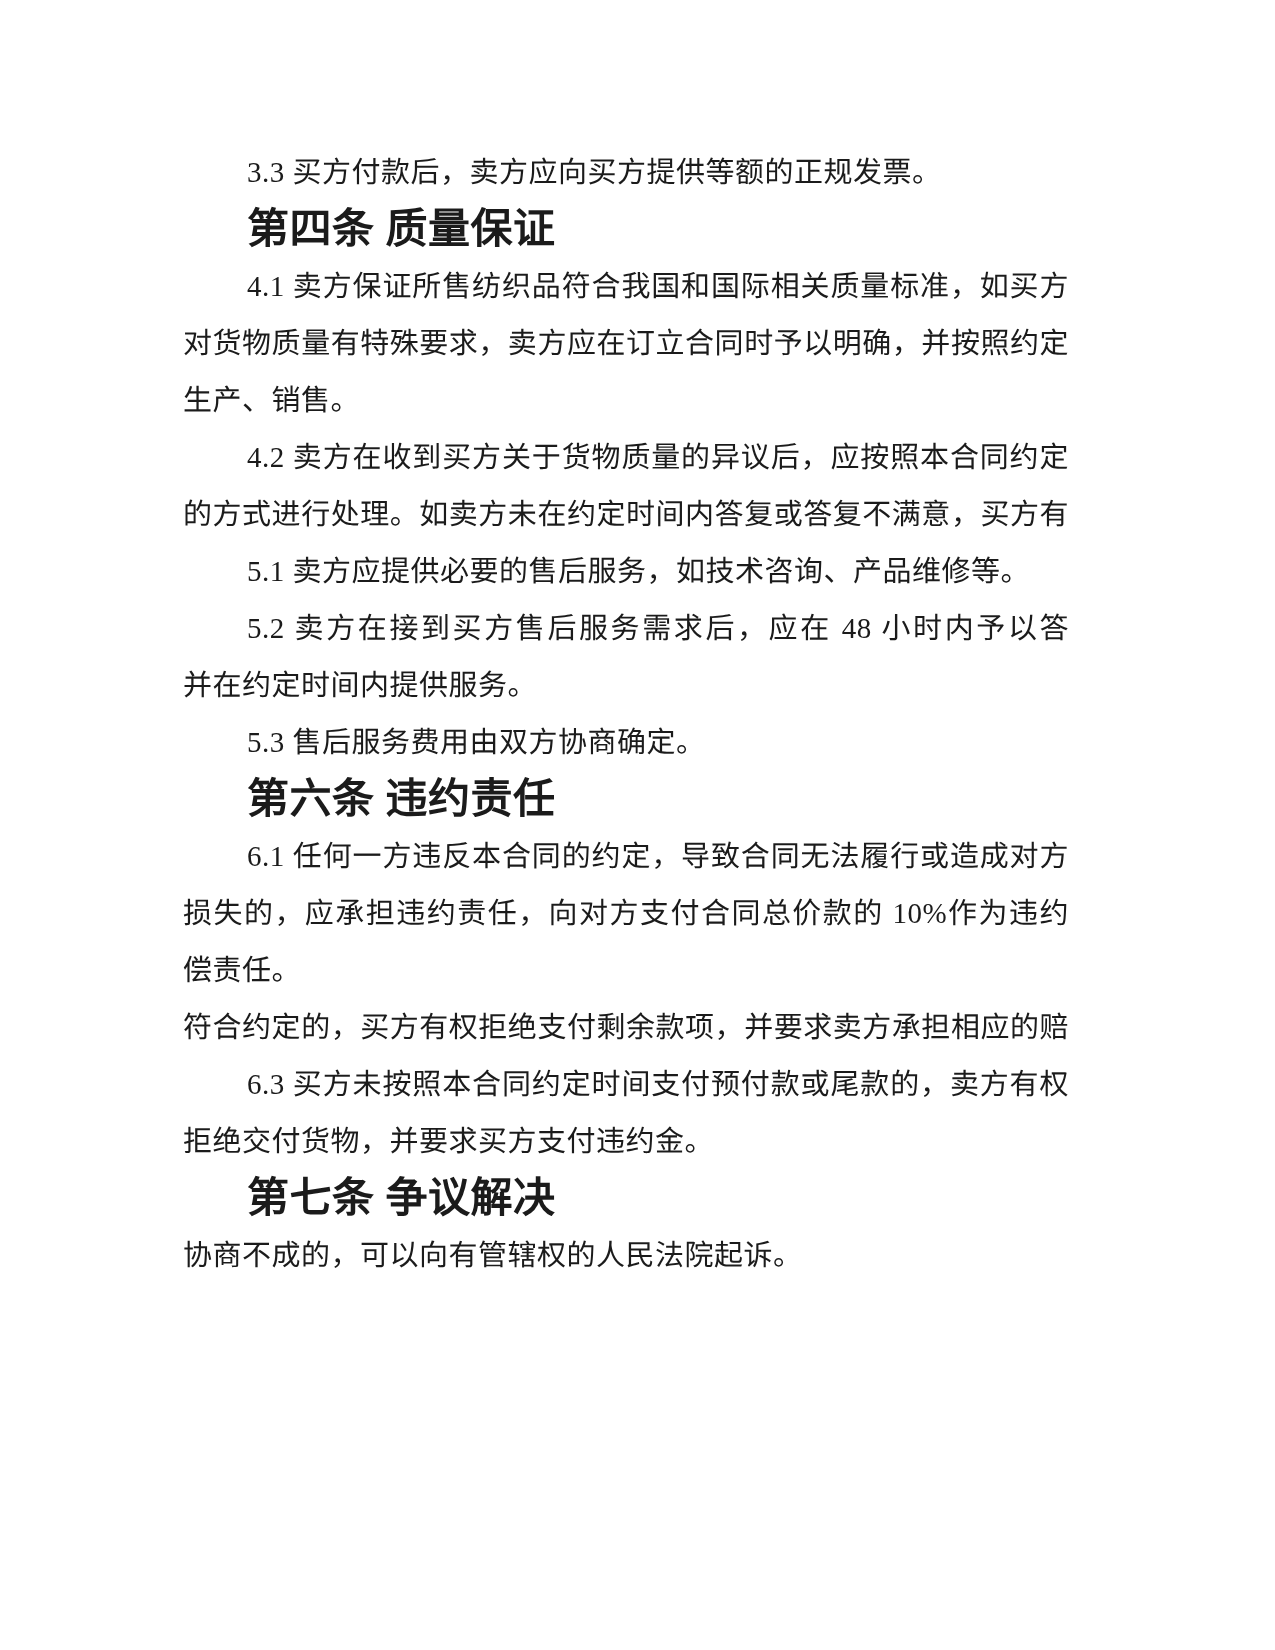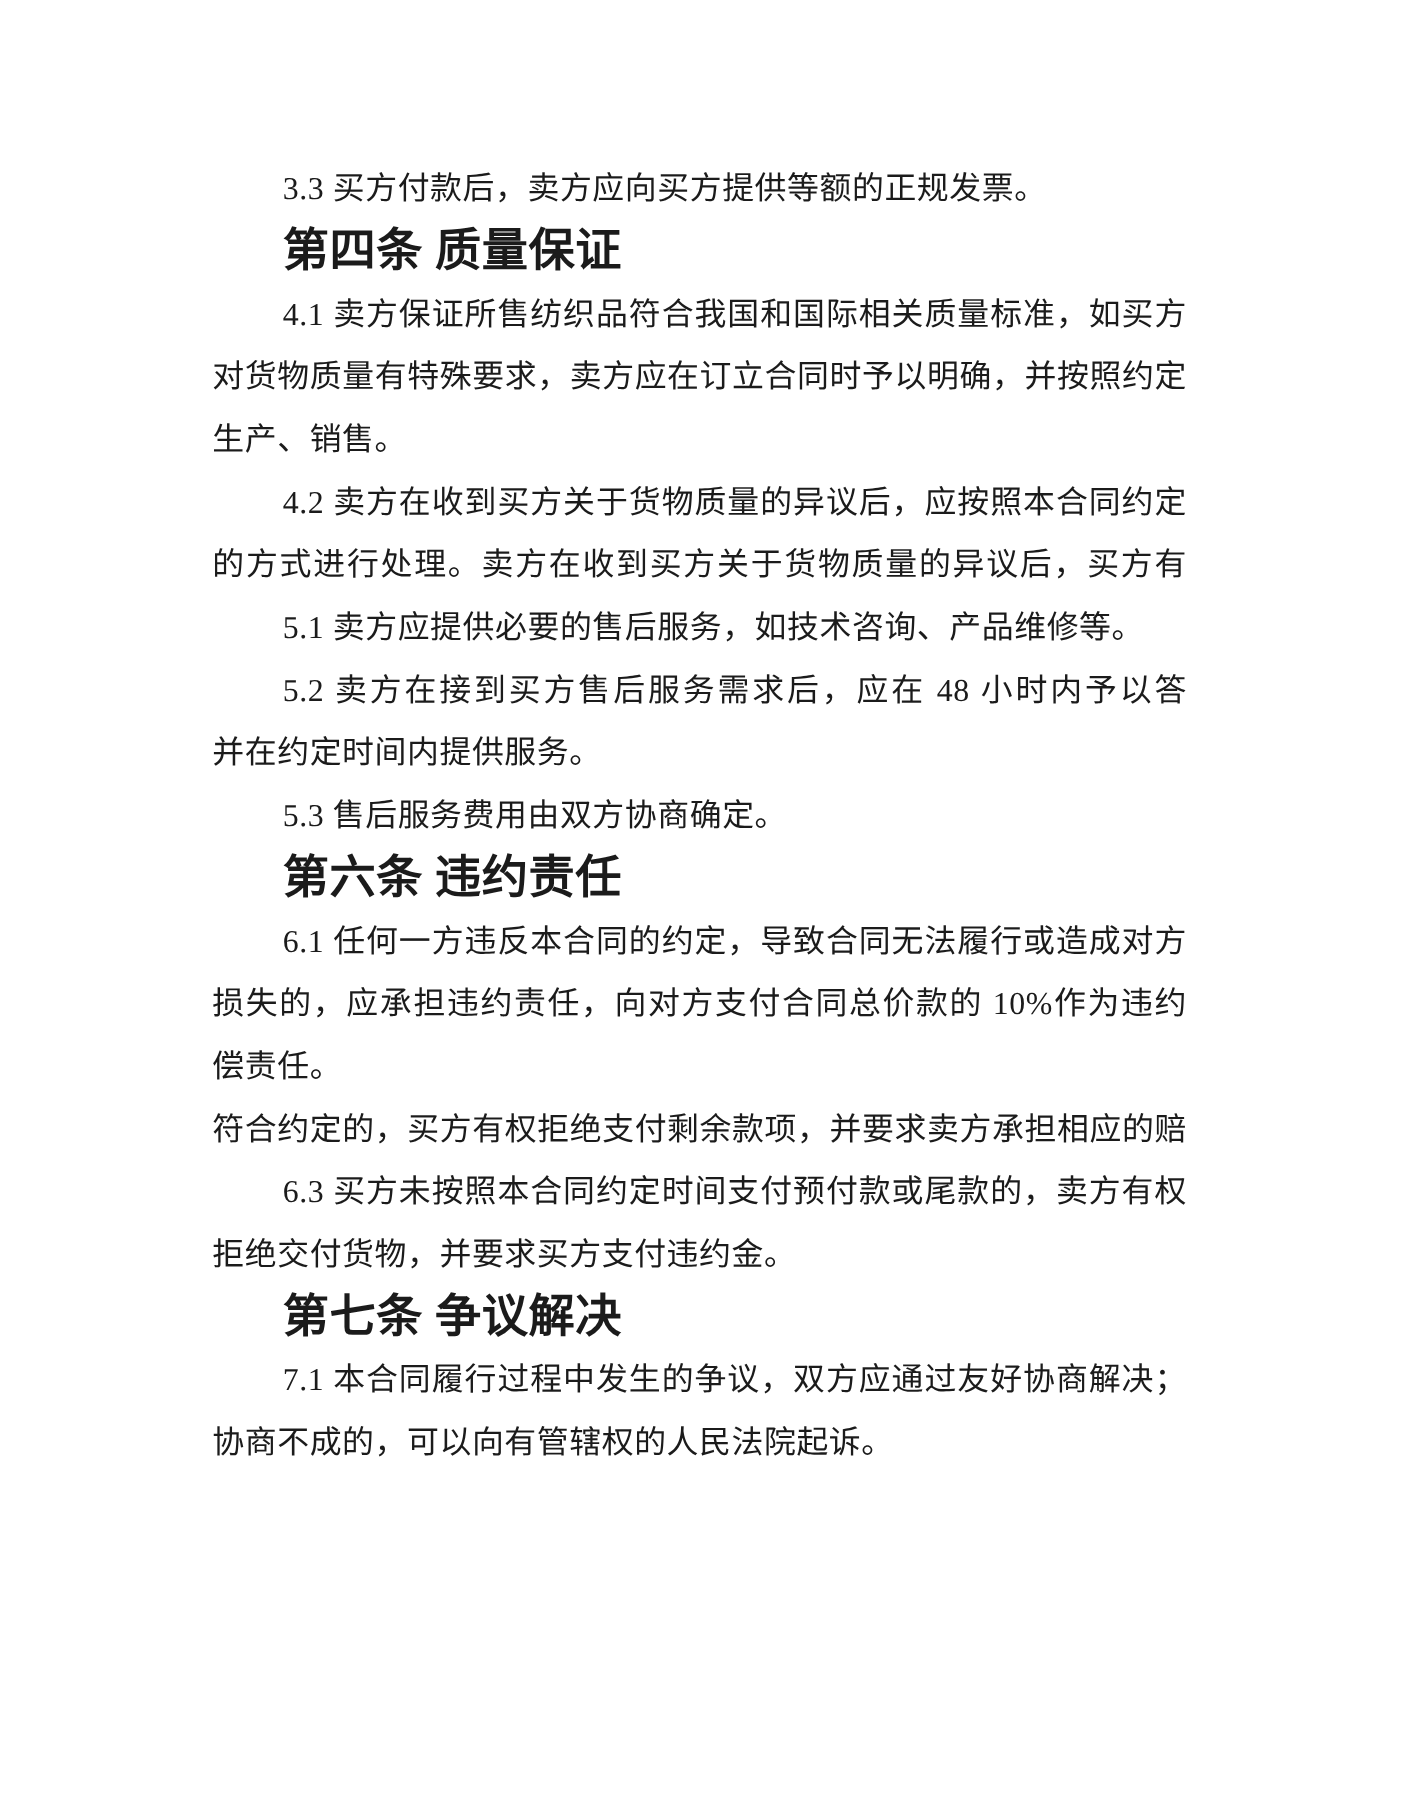--- a/index.html
+++ b/index.html
@@ -11,21 +11,21 @@
     position: relative;
     width: 1275px;
     height: 1650px;
     background: #ffffff;
     overflow: hidden;
     font-family: "Liberation Serif", "DejaVu Serif", serif;
     color: #1b1b1b;
   }
   .doc {
     position: absolute;
-    left: 193px;
+    left: 183px;
     top: 144px;
     width: 886px;
   }
   .line {
     height: 57px;
     line-height: 57px;
     font-size: 29px;
     letter-spacing: 0.5px;
   }
   
@@ -51,29 +51,28 @@
 <body>
 
 <div class="page">
   <div class="doc">
     <div class="line nw indent">3.3 买方付款后，卖方应向买方提供等额的正规发票。</div>
     <div class="line nw indent h">第四条 质量保证</div>
     <div class="line j indent">4.1 卖方保证所售纺织品符合我国和国际相关质量标准，如买方</div>
     <div class="line j">对货物质量有特殊要求，卖方应在订立合同时予以明确，并按照约定</div>
     <div class="line nw">生产、销售。</div>
     <div class="line j indent">4.2 卖方在收到买方关于货物质量的异议后，应按照本合同约定</div>
-    <div class="line j">的方式进行处理。卖方在收到买方关于货物质量的异议后，买方有</div>
+    <div class="line j">的方式进行处理。如卖方未在约定时间内答复或答复不满意，买方有</div>
     <div class="line nw indent">5.1 卖方应提供必要的售后服务，如技术咨询、产品维修等。</div>
     <div class="line j indent">5.2 卖方在接到买方售后服务需求后，应在 48 小时内予以答复，</div>
     <div class="line nw">并在约定时间内提供服务。</div>
     <div class="line nw indent">5.3 售后服务费用由双方协商确定。</div>
     <div class="line nw indent h">第六条 违约责任</div>
     <div class="line j indent">6.1 任何一方违反本合同的约定，导致合同无法履行或造成对方</div>
     <div class="line j">损失的，应承担违约责任，向对方支付合同总价款的 10%作为违约金。</div>
     <div class="line nw">偿责任。</div>
     <div class="line j">符合约定的，买方有权拒绝支付剩余款项，并要求卖方承担相应的赔</div>
     <div class="line j indent">6.3 买方未按照本合同约定时间支付预付款或尾款的，卖方有权</div>
     <div class="line nw">拒绝交付货物，并要求买方支付违约金。</div>
     <div class="line nw indent h">第七条 争议解决</div>
-    <div class="line j indent">7.1 本合同履行过程中发生的争议，双方应通过友好协商解决；</div>
     <div class="line nw">协商不成的，可以向有管辖权的人民法院起诉。</div>
   </div>
 </div>
 
 </body></html>

